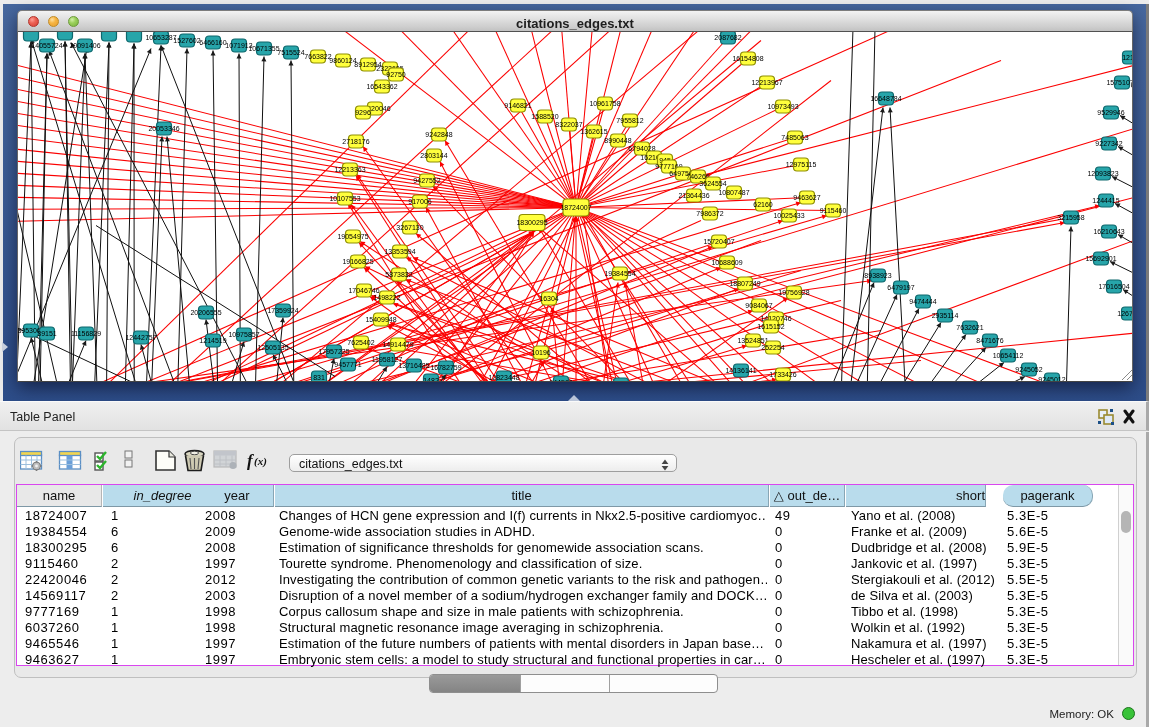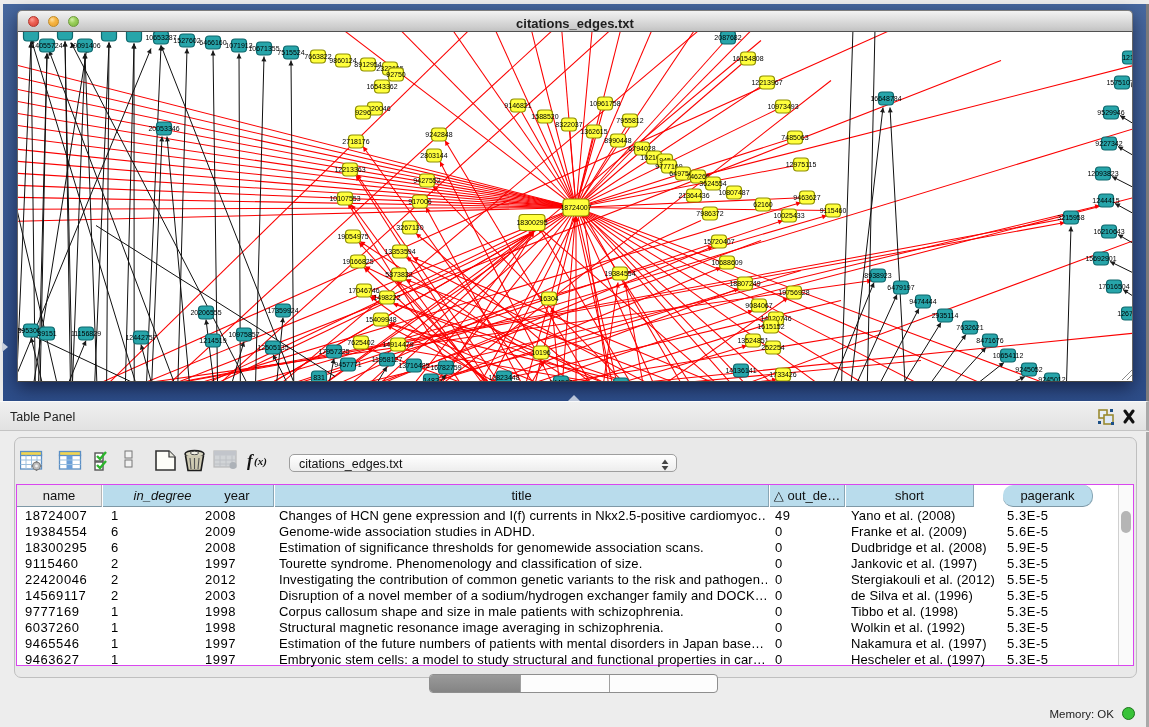--- a/index.html
+++ b/index.html
@@ -718,21 +718,21 @@
       <path d="M5 14.5 L1.6 10 H8.4 Z" fill="#444"></path>
   </svg>
 </div>
 <div class="table">
   <div class="thead">
     <div class="th" style="left:0;width:85px;background:#e8e8e8;border-right:1px solid #b5b5b5;">name</div>
     <div class="th" style="left:86px;width:120px;font-style:italic;">in_degree</div>
     <div class="th" style="left:184px;width:73px;">year</div>
     <div class="th" style="left:258px;width:494px;">title</div>
     <div class="th" style="left:753px;width:75px;">△ out_de…</div>
-    <div class="th" style="left:829px;width:128px;">short</div>
+    <div class="th" style="left:829px;width:140px;text-align:right;">short</div>
     <div class="th" style="left:986px;width:90px;border-radius:10px;">pagerank</div>
     <div class="th" style="left:1077px;width:24px;border-right:none;background:#fff;border-bottom:1px solid #fff;"></div>
   </div>
   <div class="rowsbox">
 <div class="trow">
         <div class="c0">18724007</div>
         <div class="c1">1</div>
         <div class="c2">2008</div>
         <div class="c3">Changes of HCN gene expression and I(f) currents in Nkx2.5-positive cardiomyoc…</div>
         <div class="c4">49</div>
@@ -774,21 +774,21 @@
         <div class="c4">0</div>
         <div class="c5">Stergiakouli et al. (2012)</div>
         <div class="c6">5.5E-5</div>
       </div>
 <div class="trow">
         <div class="c0">14569117</div>
         <div class="c1">2</div>
         <div class="c2">2003</div>
         <div class="c3">Disruption of a novel member of a sodium/hydrogen exchanger family and DOCK…</div>
         <div class="c4">0</div>
-        <div class="c5">de Silva et al. (1996)</div>
+        <div class="c5">de Silva et al. (2003)</div>
         <div class="c6">5.3E-5</div>
       </div>
 <div class="trow">
         <div class="c0">9777169</div>
         <div class="c1">1</div>
         <div class="c2">1998</div>
         <div class="c3">Corpus callosum shape and size in male patients with schizophrenia.</div>
         <div class="c4">0</div>
         <div class="c5">Tibbo et al. (1998)</div>
         <div class="c6">5.3E-5</div>

